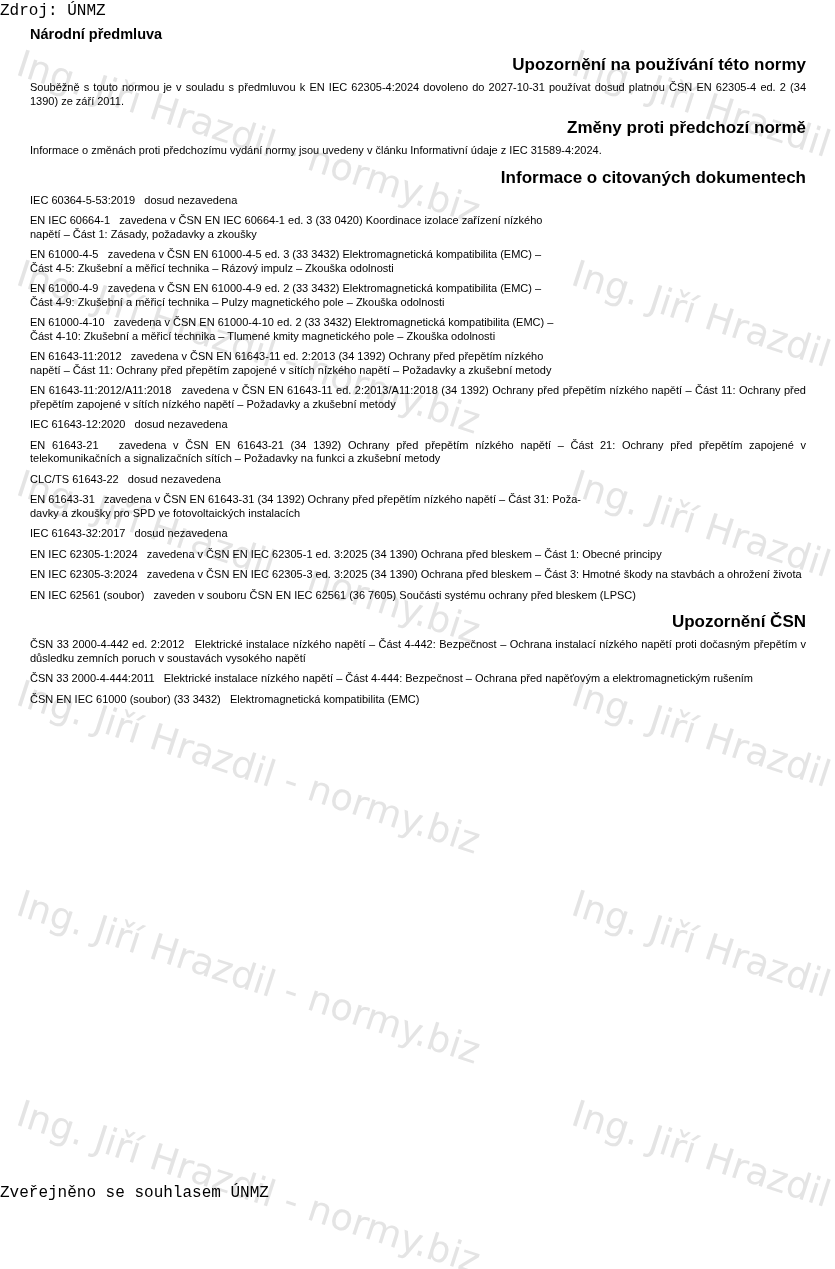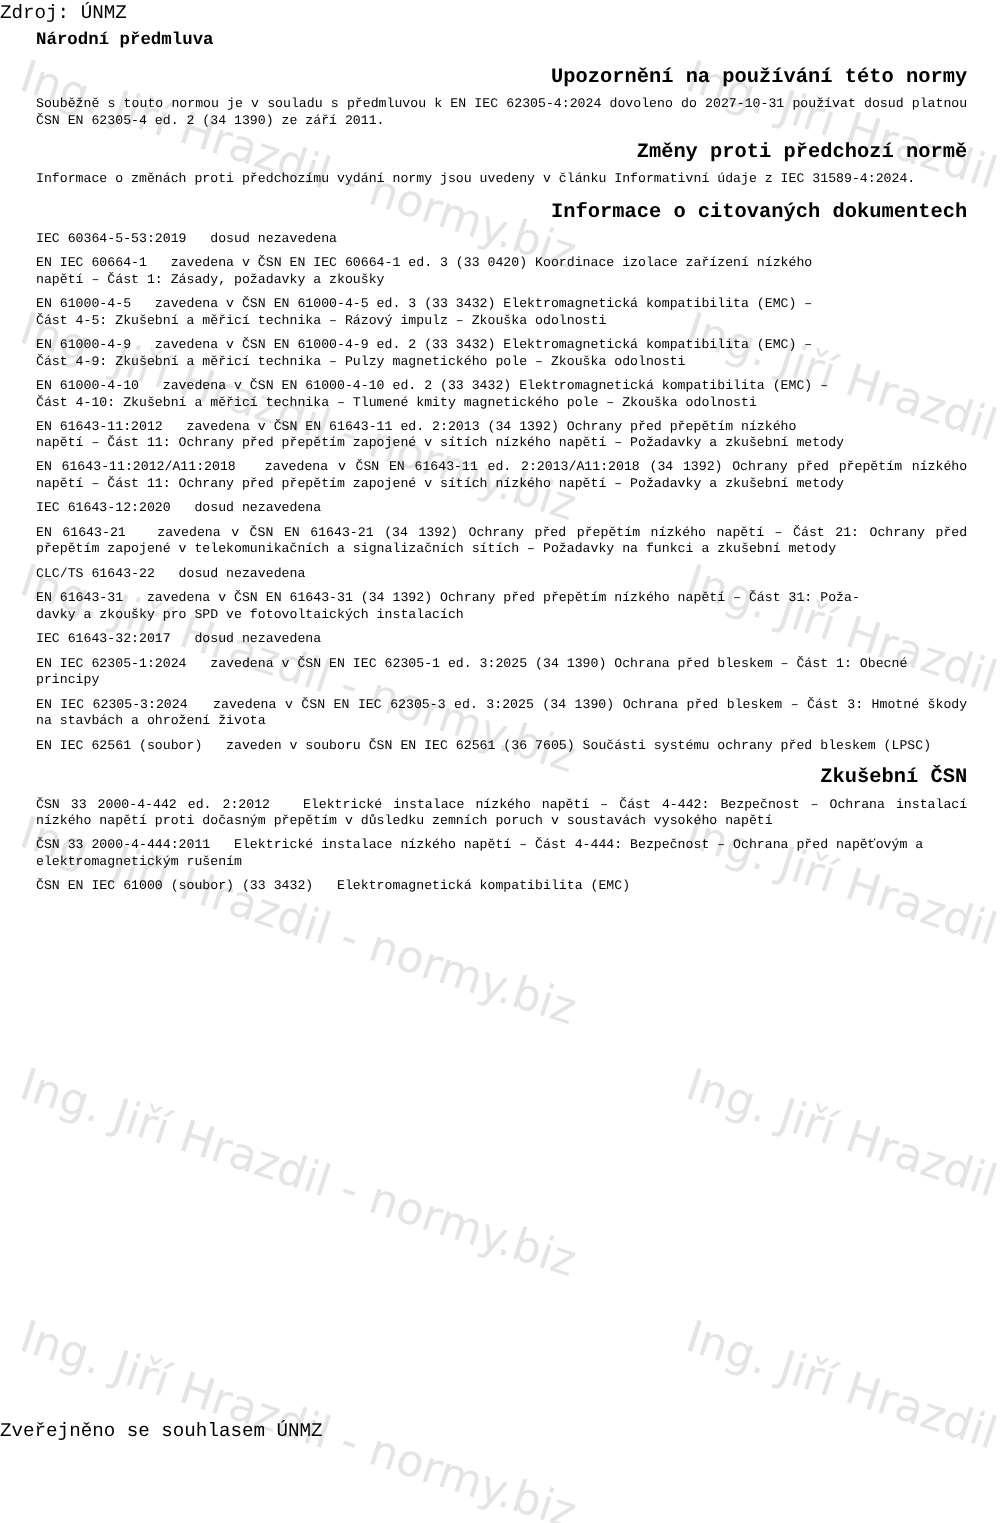--- a/index.html
+++ b/index.html
@@ -41,21 +41,20 @@
   }
   .page-header { top: 2px; }
   .page-footer { top: 1184px; }
 
   .content {
     position: absolute;
     left: 30px;
     top: 26px;
     width: 776px;
     z-index: 1;
-    font-family: Liberation Mono, monospace;
   }
   .content h1 {
     font-size: 14.5px;
     line-height: 17px;
     margin: 0 0 15px 0;
     font-weight: bold;
   }
   .content h2 {
     font-size: 17px;
     line-height: 14px;
@@ -112,19 +111,19 @@
     <p class="just">EN 61643-11:2012/A11:2018   zavedena v ČSN EN 61643-11 ed. 2:2013/A11:2018 (34 1392) Ochrany před přepětím nízkého napětí – Část 11: Ochrany před přepětím zapojené v sítích nízkého napětí – Požadavky a zkušební metody</p>
     <p>IEC 61643-12:2020   dosud nezavedena</p>
     <p class="just">EN 61643-21   zavedena v ČSN EN 61643-21 (34 1392) Ochrany před přepětím nízkého napětí – Část 21: Ochrany před přepětím zapojené v telekomunikačních a signalizačních sítích – Požadavky na funkci a zkušební metody</p>
     <p>CLC/TS 61643-22   dosud nezavedena</p>
     <p>EN 61643-31   zavedena v ČSN EN 61643-31 (34 1392) Ochrany před přepětím nízkého napětí – Část 31: Poža-
 davky a zkoušky pro SPD ve fotovoltaických instalacích</p>
     <p>IEC 61643-32:2017   dosud nezavedena</p>
     <p>EN IEC 62305-1:2024   zavedena v ČSN EN IEC 62305-1 ed. 3:2025 (34 1390) Ochrana před bleskem – Část 1: Obecné principy</p>
     <p class="just">EN IEC 62305-3:2024   zavedena v ČSN EN IEC 62305-3 ed. 3:2025 (34 1390) Ochrana před bleskem – Část 3: Hmotné škody na stavbách a ohrožení života</p>
     <p>EN IEC 62561 (soubor)   zaveden v souboru ČSN EN IEC 62561 (36 7605) Součásti systému ochrany před bleskem (LPSC)</p>
-    <h2>Zkušební ČSN</h2>
+    <h2>Upozornění ČSN</h2>
     <p class="just">ČSN 33 2000-4-442 ed. 2:2012   Elektrické instalace nízkého napětí – Část 4-442: Bezpečnost – Ochrana instalací nízkého napětí proti dočasným přepětím v důsledku zemních poruch v soustavách vysokého napětí</p>
     <p>ČSN 33 2000-4-444:2011   Elektrické instalace nízkého napětí – Část 4-444: Bezpečnost – Ochrana před napěťovým a elektromagnetickým rušením</p>
     <p>ČSN EN IEC 61000 (soubor) (33 3432)   Elektromagnetická kompatibilita (EMC)</p>
   </div>
 
 <div class="page-footer">Zveřejněno se souhlasem ÚNMZ</div>
 
 </body></html>

